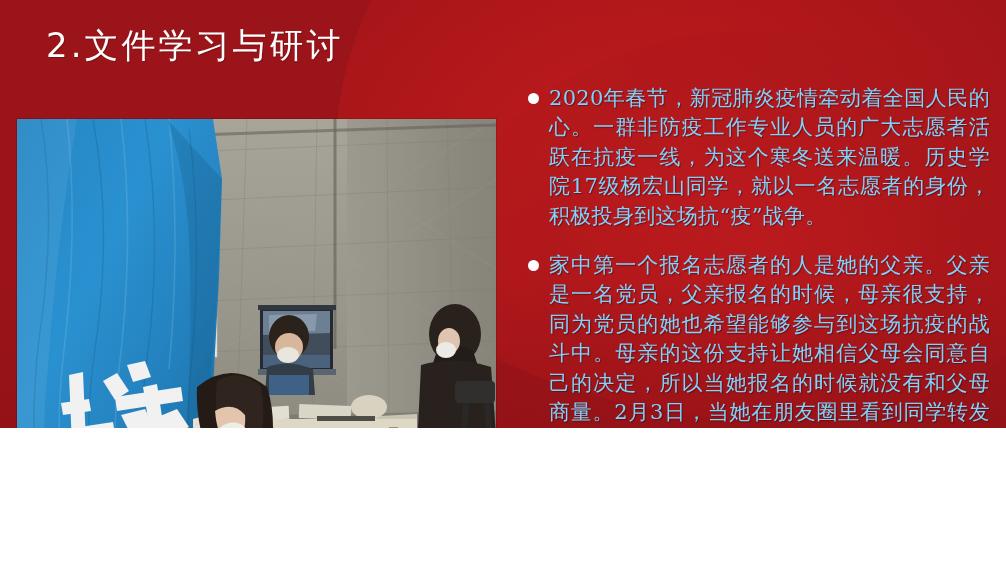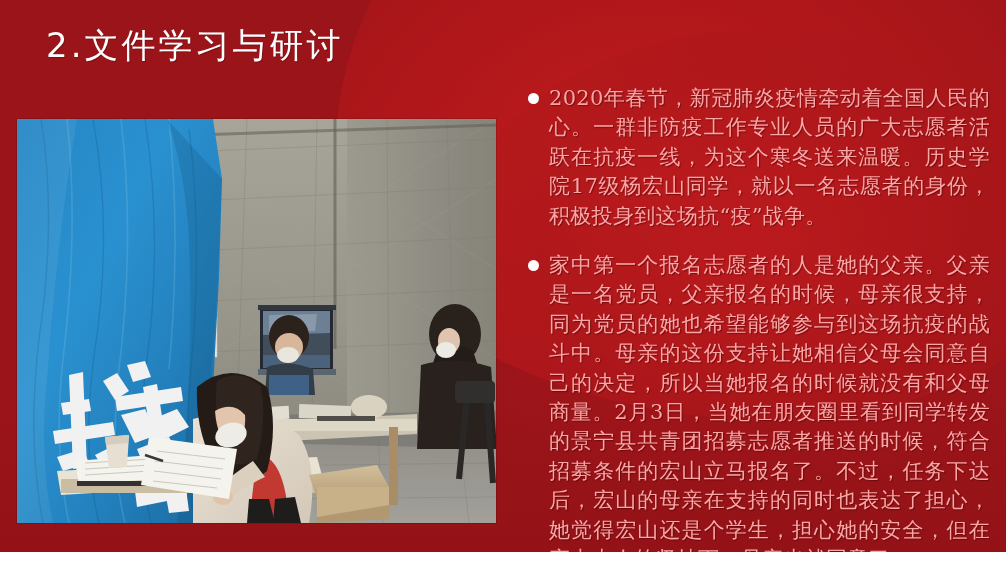--- a/index.html
+++ b/index.html
@@ -3,21 +3,21 @@
 <meta charset="utf-8">
 <style>
   html, body {
     margin: 0;
     padding: 0;
     background: #ffffff;
   }
   #slide {
     position: relative;
     width: 1006px;
-    height: 552px;
+    height: 428px;
     overflow: hidden;
     background: #9a1419;
     font-family: "Liberation Sans", "DejaVu Sans", sans-serif;
   }
   
   .bg-swoosh {
     position: absolute;
     right: -150px;
     top: -220px;
     width: 820px;
@@ -89,21 +89,21 @@
     flex: 0 0 auto;
     width: 11px;
     height: 11px;
     border-radius: 50%;
     background: #ffffff;
     margin-top: 9px;
     margin-right: 10px;
   }
   .para-text {
     flex: 1 1 auto;
-    color: #fca5a5;
+    color: #7dd3fc;
     font-size: 21px;
     line-height: 29.4px;
     letter-spacing: 0.3px;
     text-align: justify;
     text-justify: inter-ideograph;
     text-shadow: 1px 1px 1px rgba(70,5,8,0.55);
     font-family: "DejaVu Serif", "Liberation Serif", serif;
   }
 </style>
 </head>

